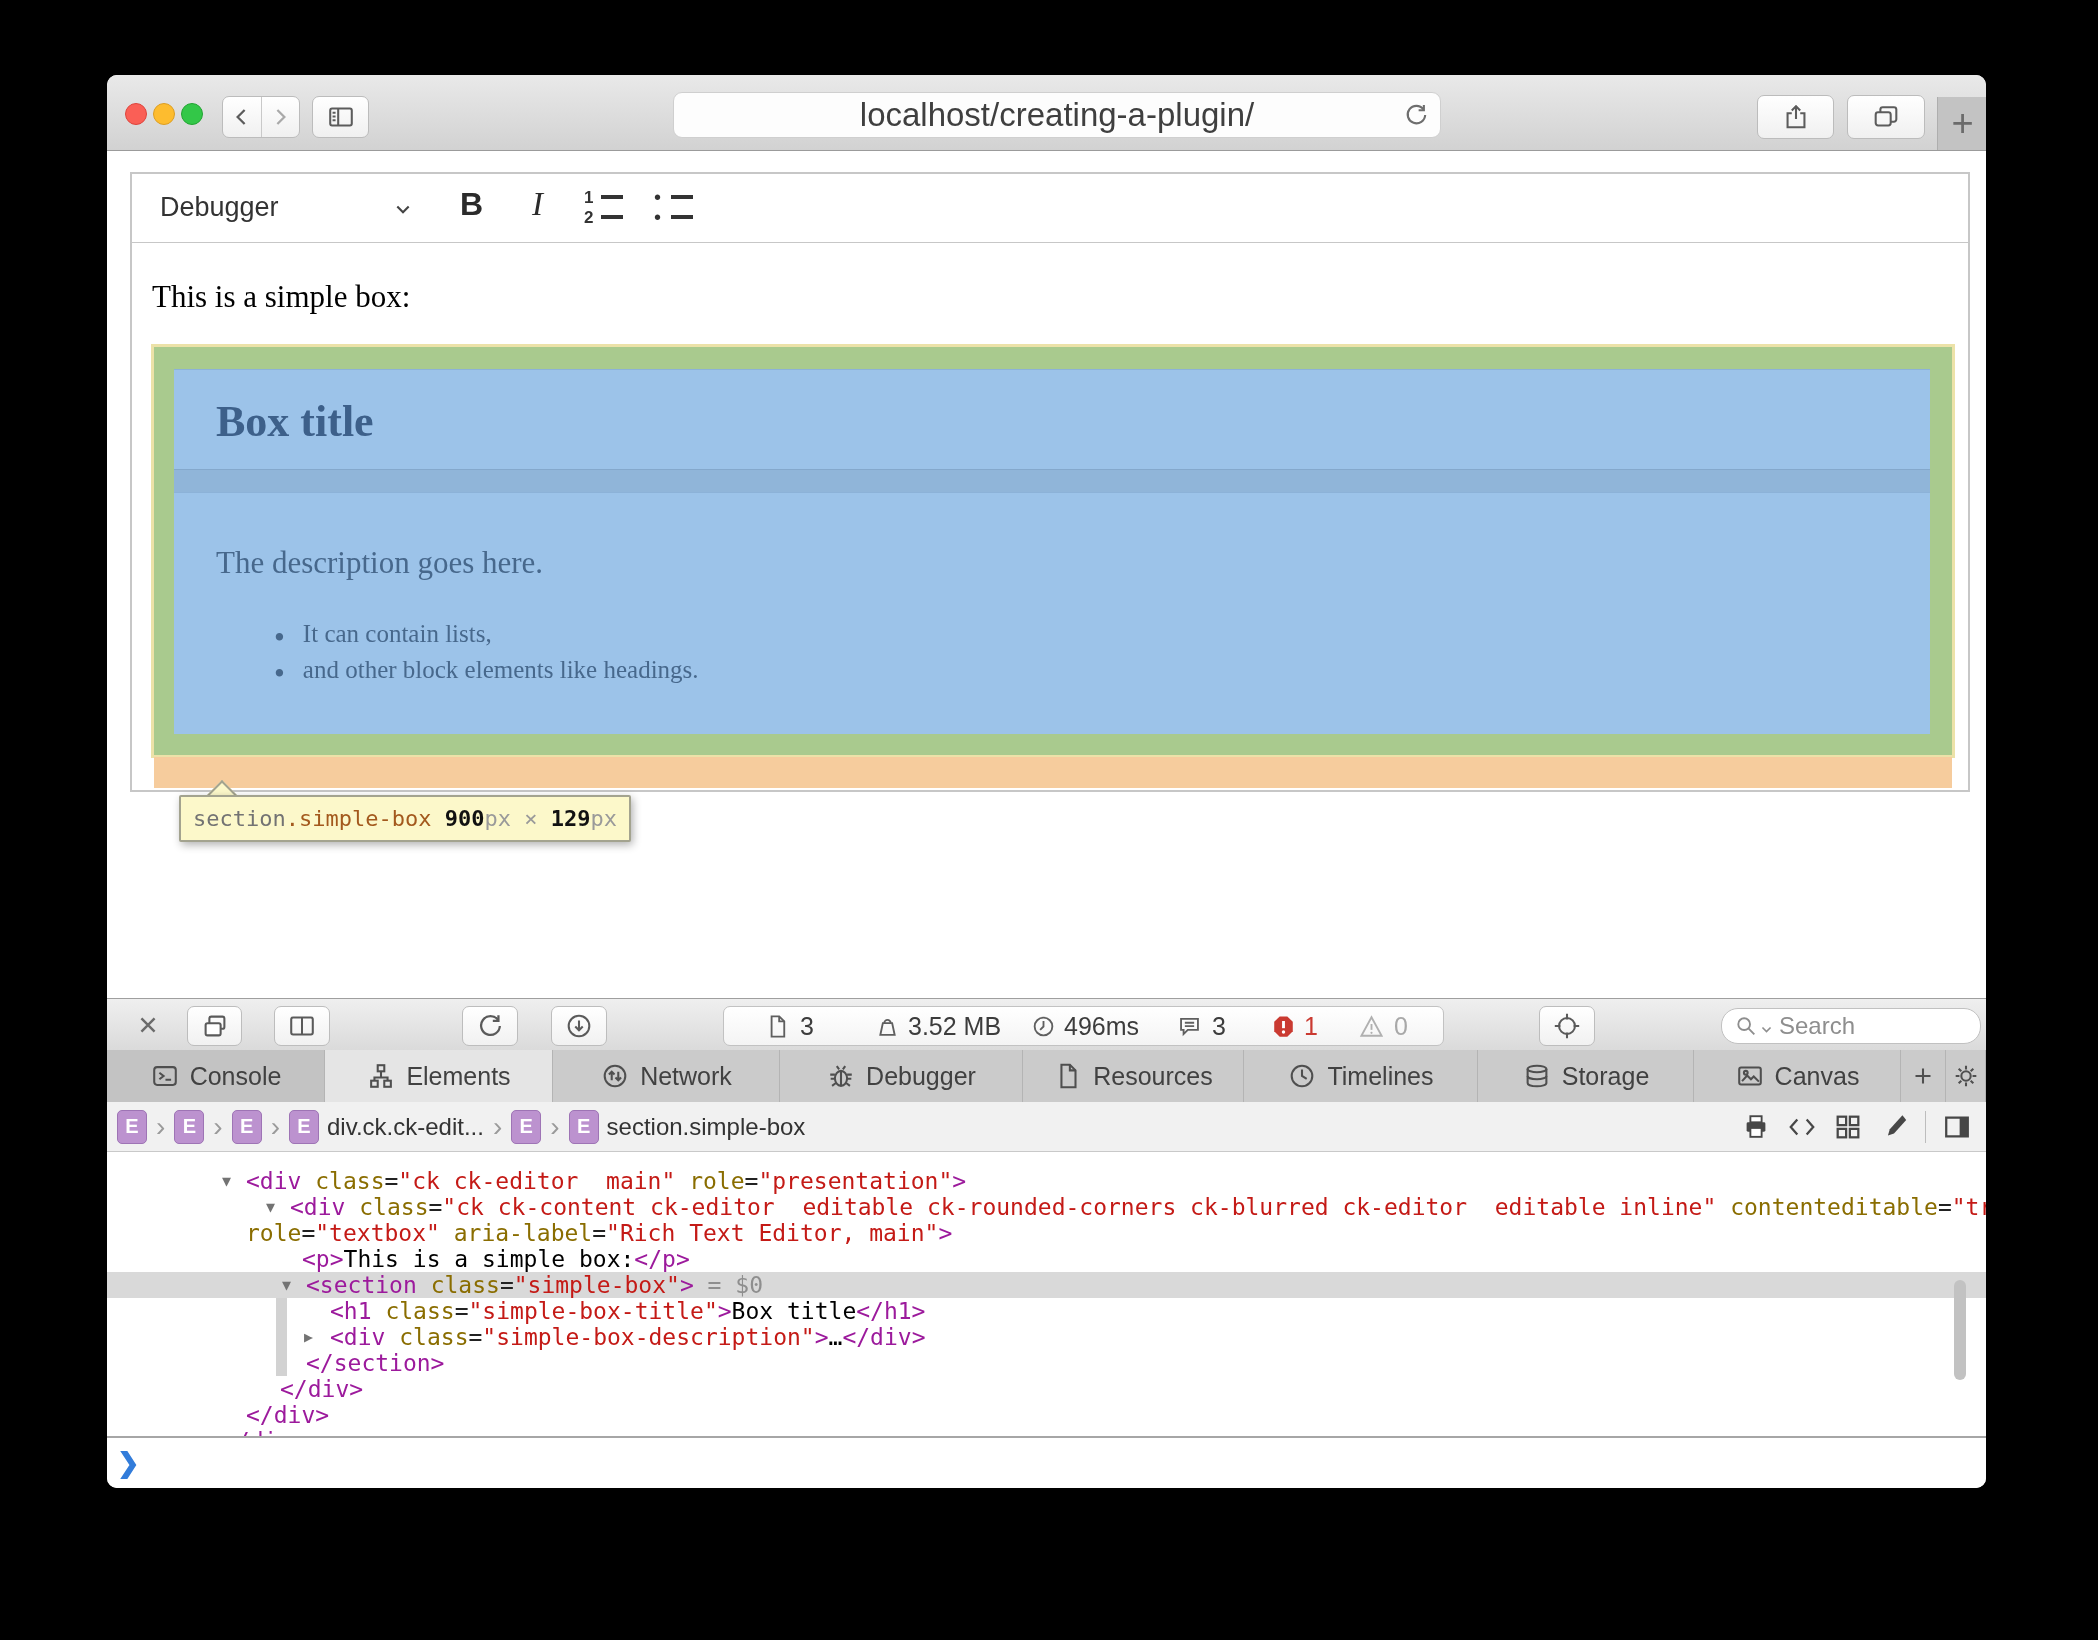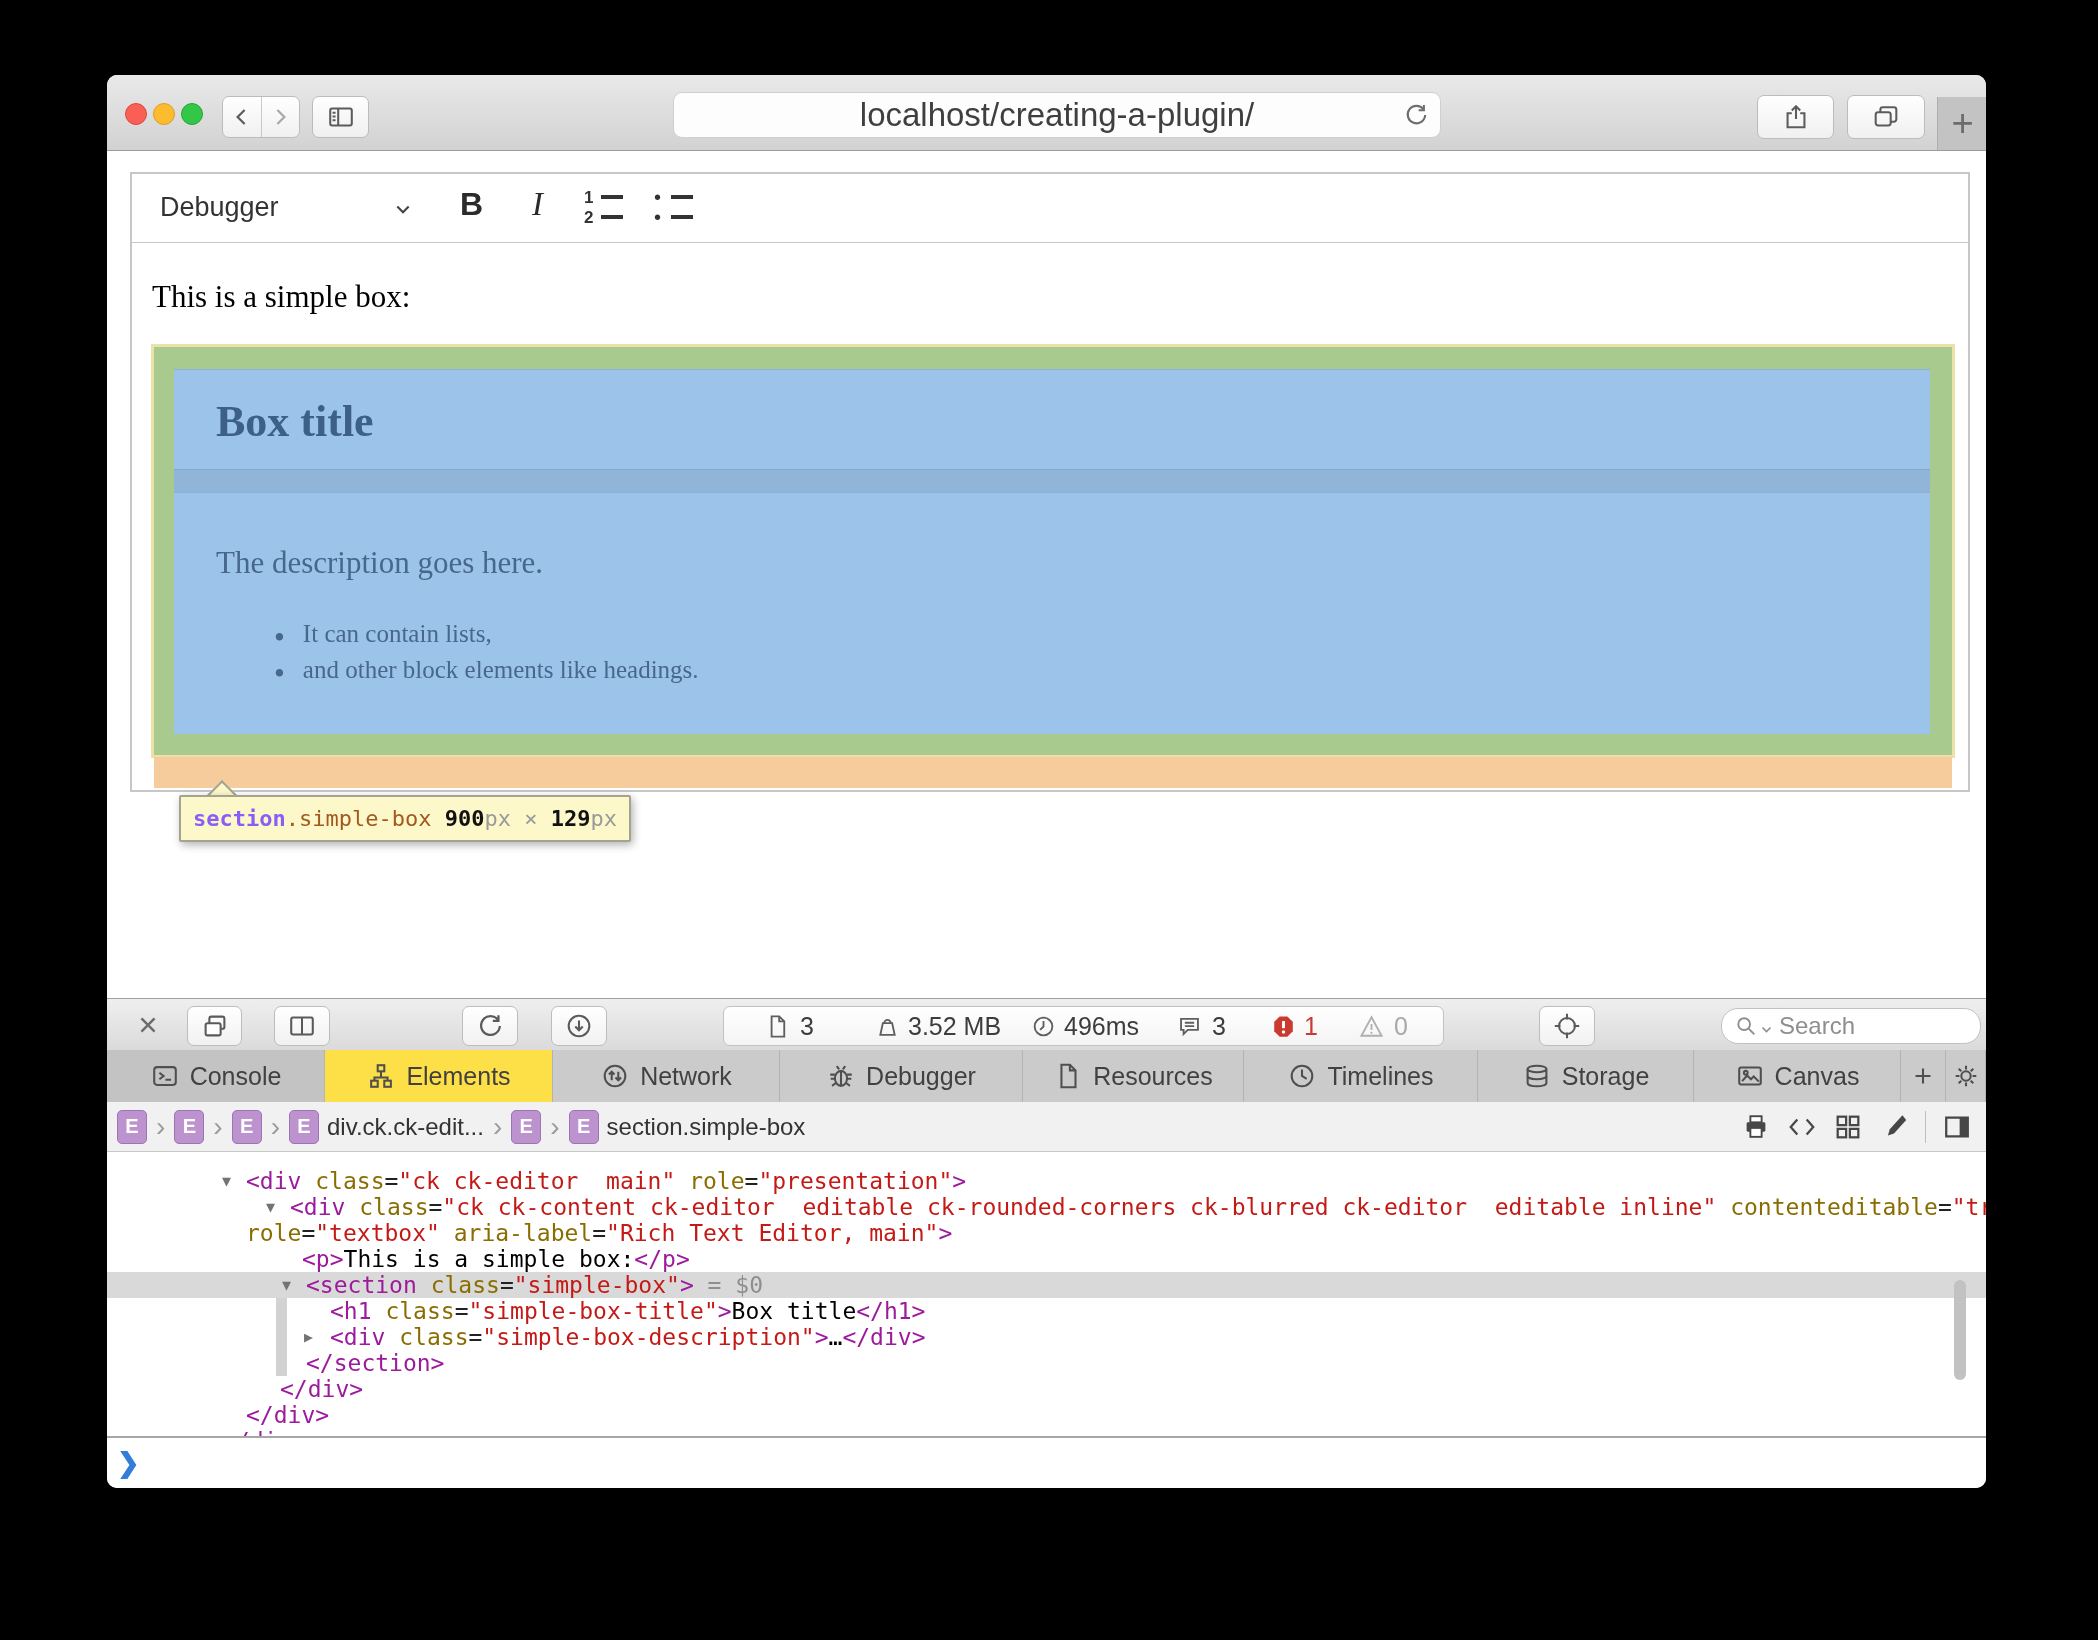--- a/index.html
+++ b/index.html
@@ -41,38 +41,38 @@
   #box-desc{position:absolute;left:42px;top:52px;font-size:31px;color:#47688c;}
   .box-li{position:absolute;left:100px;font-size:25px;color:#47688c;display:flex;}
   .box-li::before{content:"\2022";margin-right:18px;font-size:31px;}
   
   #hl-tip{position:absolute;left:47px;top:621px;height:43px;background:#fcf8ca;
     border:2px solid #a3a38f;border-radius:2px;box-shadow:2px 3px 8px rgba(0,0,0,.3);
     display:flex;align-items:center;padding:0 12px;font-family:"DejaVu Sans Mono",monospace;
     font-size:22px;white-space:pre;}
   #hl-tip-arrow{position:absolute;left:78px;top:611px;width:22px;height:22px;background:#fcf8ca;
     border-left:2px solid #a3a38f;border-top:2px solid #a3a38f;transform:rotate(45deg);}
-  .tt-tag{color:#8b5cf6;font-weight:bold;} .tt-cls{color:#a3591d;} .tt-num{color:#111;font-weight:bold;} .tt-px{color:#9a9a9a;}
+  .tt-tag{color:#737373;} .tt-cls{color:#a3591d;} .tt-num{color:#111;font-weight:bold;} .tt-px{color:#9a9a9a;}
   
   #dt-toolbar{position:absolute;left:0;top:923px;width:100%;height:52px;
     background:linear-gradient(#efefef,#dadada);border-top:1px solid #9f9f9f;border-bottom:1px solid #b5b5b5;}
   .dtbtn{position:absolute;top:7px;height:38px;background:linear-gradient(#ffffff,#f1f1f1);
     border:1px solid #bdbdbd;border-radius:7px;display:flex;align-items:center;justify-content:center;color:#5a5a5a;}
   #stats{position:absolute;left:616px;top:7px;width:719px;height:38px;background:linear-gradient(#ffffff,#f4f4f4);
     border:1px solid #c2c2c2;border-radius:7px;}
   .stat{position:absolute;top:0;height:38px;display:flex;align-items:center;font-size:25px;color:#3c3c3c;}
   .stat-dim{color:#a8a8a8;}
   .stat-err{color:#ca3a31;}
   #search-field{position:absolute;left:1614px;top:9px;width:234px;height:34px;background:#fff;
     border:1px solid #c1c1c1;border-radius:17px;display:flex;align-items:center;padding:0 12px;color:#8e8e8e;font-size:24px;}
   #tabbar{position:absolute;left:0;top:975px;width:100%;height:52px;background:#cbcbcb;display:flex;
     border-bottom:1px solid #b0b0b0;}
   .dt-tab{height:100%;display:flex;align-items:center;justify-content:center;gap:10px;
     border-right:1px solid #b4b4b4;font-size:25px;color:#414141;box-sizing:border-box;background:#cbcbcb;}
-  .dt-tab.sel{background:#fde047;}
+  .dt-tab.sel{background:#e5e5e5;}
   .dt-tab.first{background:#c3c3c3;}
   #breadcrumb{position:absolute;left:0;top:1027px;width:100%;height:50px;background:#f1f1f1;
     border-bottom:1px solid #c9c9c9;display:flex;align-items:center;padding-left:10px;box-sizing:border-box;}
   .bc-badge{width:28px;height:32px;background:#bc92cf;border:1px solid #9e74b5;border-radius:5px;
     color:#fff;font-weight:bold;font-size:20px;display:flex;align-items:center;justify-content:center;flex:0 0 auto;}
   .bc-label{font-size:24px;color:#333;margin-left:8px;white-space:nowrap;}
   .bc-chev{color:#9a9a9a;font-size:28px;margin:0 9px;flex:0 0 auto;}
   #bc-icons{position:absolute;right:14px;top:0;height:50px;display:flex;align-items:center;gap:16px;color:#474747;}
   
   #dom{position:absolute;left:0;top:1077px;width:100%;height:284px;background:#fff;overflow:hidden;

